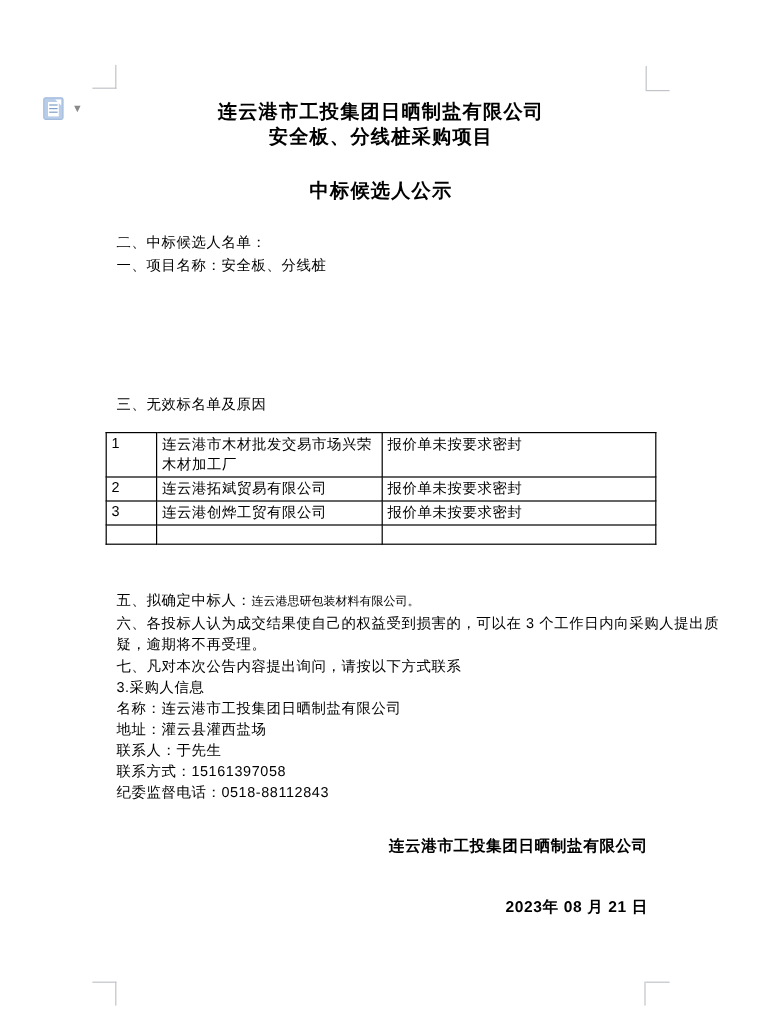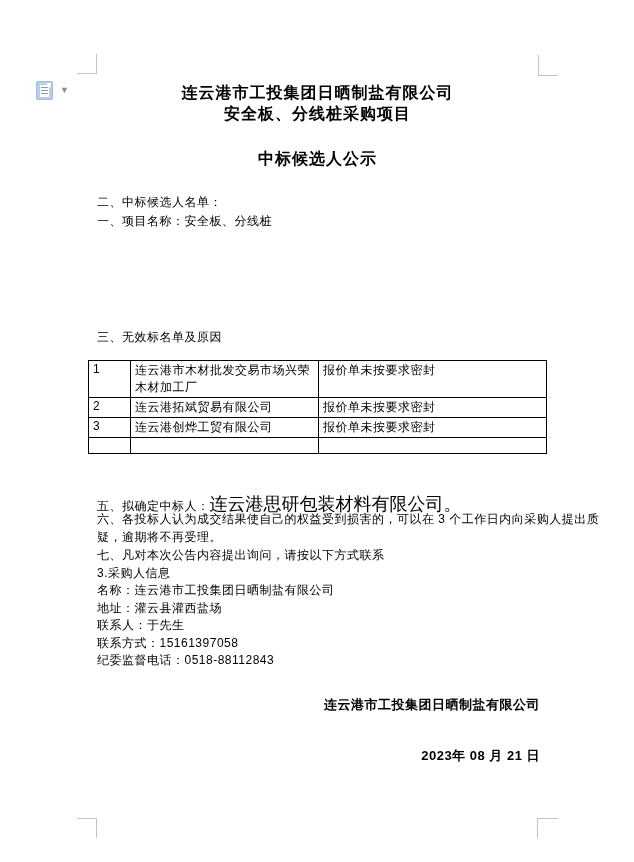--- a/index.html
+++ b/index.html
@@ -25,21 +25,21 @@
     border-left:5px solid transparent; border-top:5px solid #ffffff;
   }
   .paste-caret {
     position:absolute; left:26px; top:4px; font-size:9px; color:#8a8a8a; line-height:12px;
   }
   
   .content { position:absolute; left:97px; top:74px; width:443px; }
   .title { position:absolute; left:0; width:441px; text-align:center; font-weight:bold; font-size:16px; letter-spacing:1px; }
   .t1 { top:9px; } .t2 { top:30px; } .t3 { top:75px; }
   .bodyline { position:absolute; left:0; font-size:12px; letter-spacing:0.5px; white-space:nowrap; }
-  .big { font-size:18px; letter-spacing:0;font-family:Liberation Serif, serif; }
+  .big { font-size:10px; letter-spacing:0;font-family:Liberation Serif, serif; }
   table { border-collapse:collapse; table-layout:fixed; position:absolute; font-size:12px; }
   td { border:1px solid #000; padding:1px 4px; vertical-align:top; letter-spacing:0.5px; overflow:hidden; }
   .tbl1 { left:88px; top:206px; width:457px; }
   .tbl1 td.company-cell { font-size:14px; letter-spacing:0; line-height:17px; }
   .tbl2 { left:88px; top:360px; width:458px; }
   .footer-line { position:absolute; left:0; width:443px; text-align:right; font-weight:bold; font-size:13px; letter-spacing:0.5px; }
 </style>
 </head>
 <body>
 

